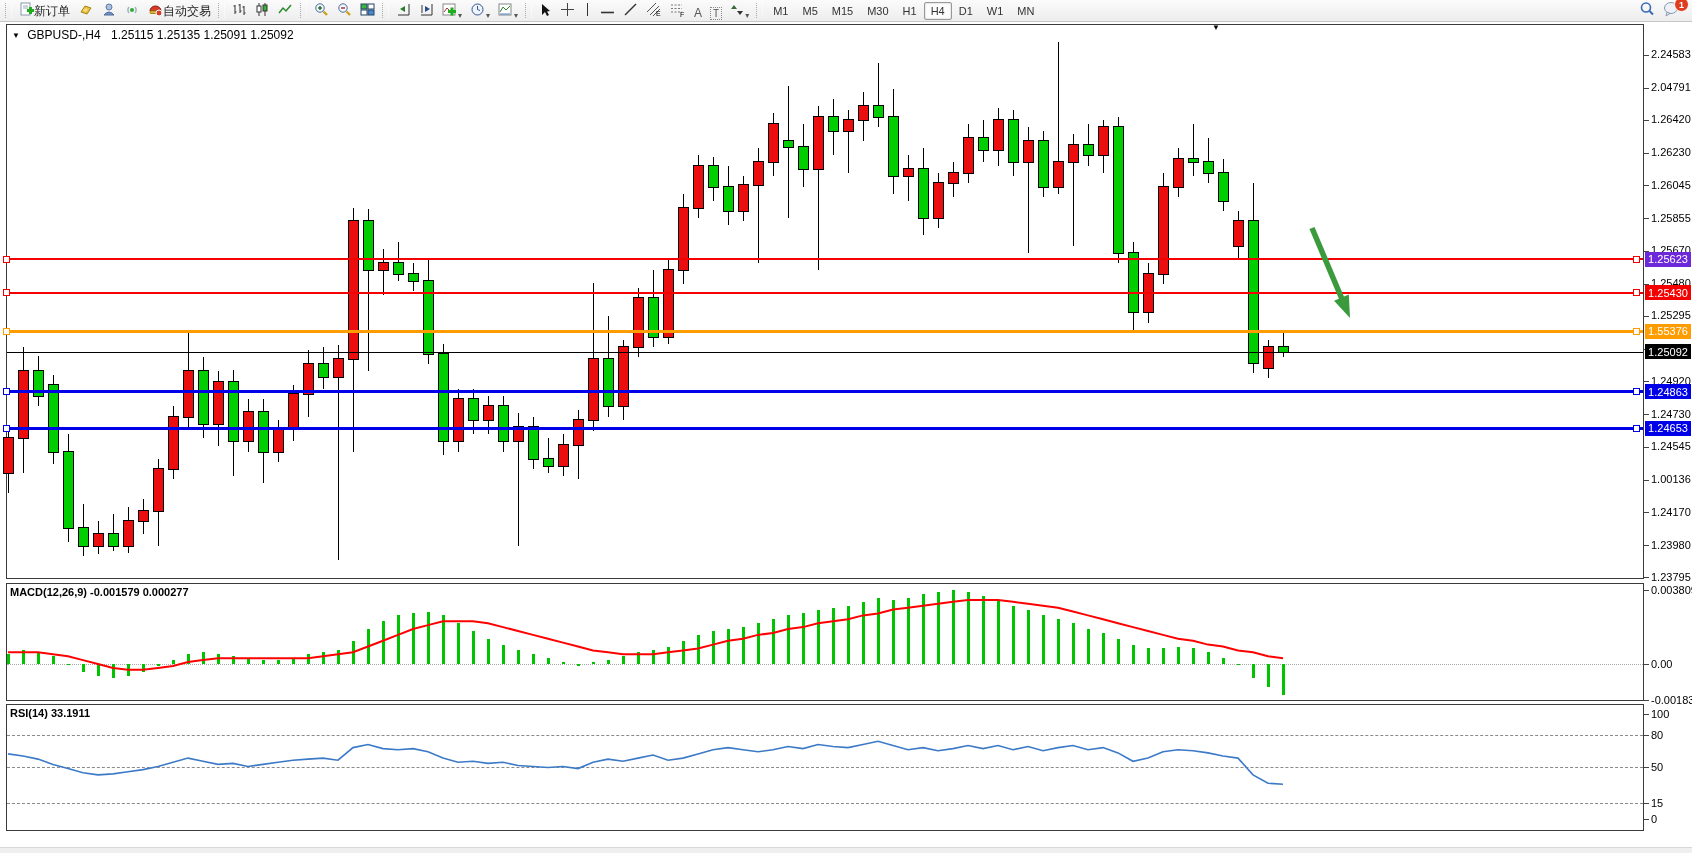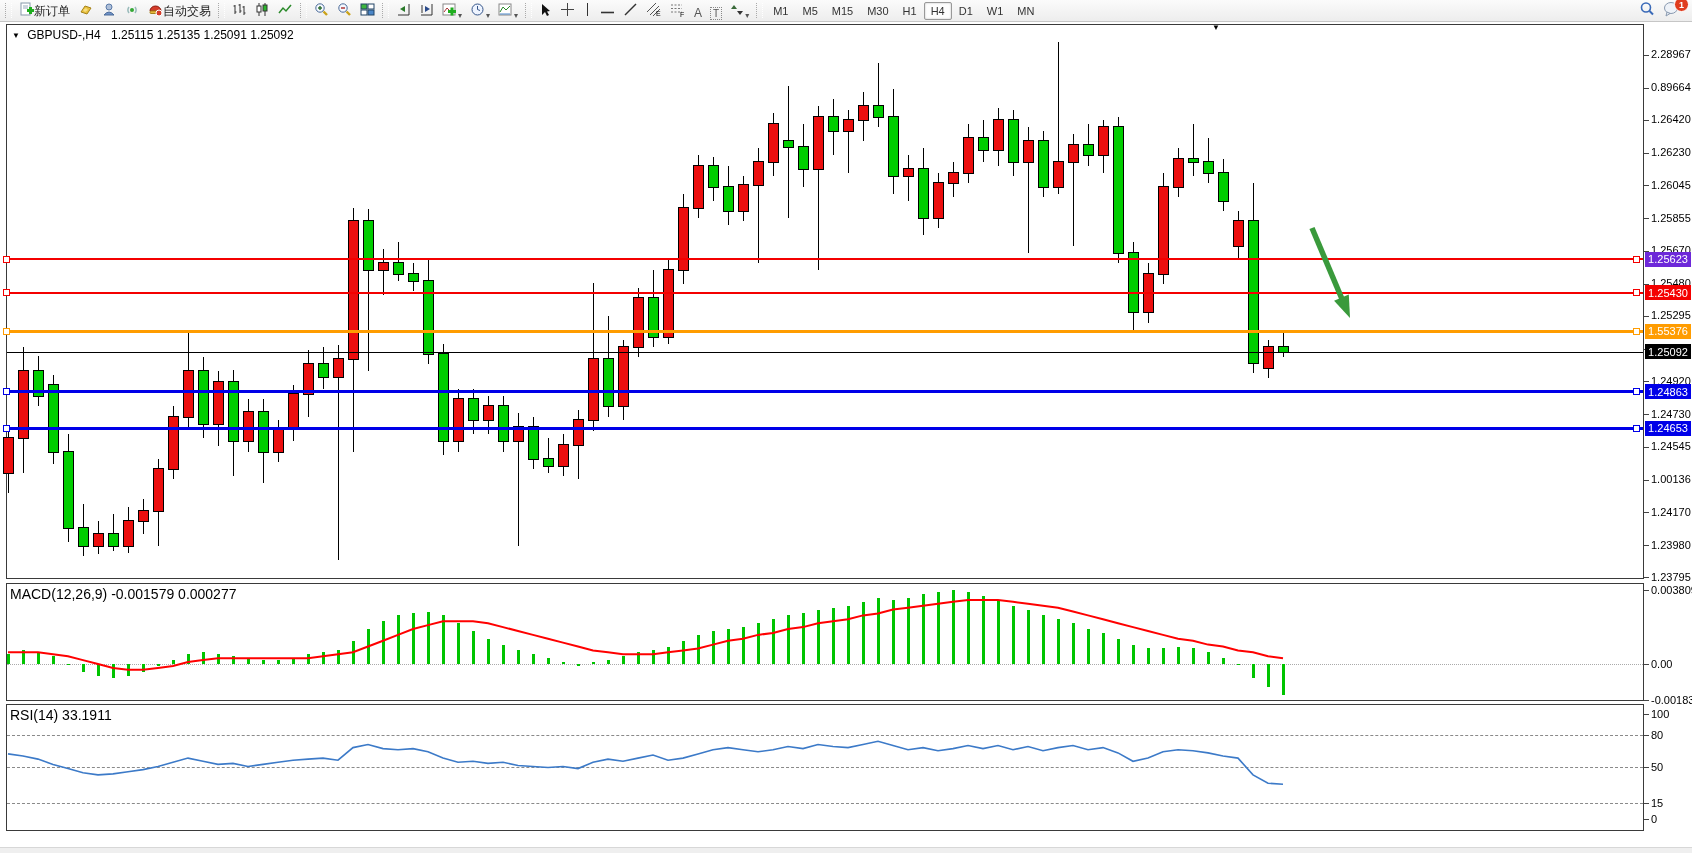--- a/index.html
+++ b/index.html
@@ -12,21 +12,21 @@
   .grip{width:5px;height:15px;margin:0 3px;border-left:1px dotted #aaa;border-right:1px dotted #fff;}
   .dd{font-size:8px;color:#555;margin-left:1px;}
   .tf{font-size:11px;color:#333;padding:2px 6px;border:1px solid transparent;border-radius:2px;}
   .tf.active{background:#fdfdfd;border:1px solid #999;box-shadow:inset 0 0 2px #bbb;}
   .spacer{flex:1;}
   .badge{position:absolute;top:-4px;right:-6px;width:13px;height:13px;background:#e03c1e;border-radius:50%;
          color:#fff;font-size:9px;font-weight:bold;display:flex;align-items:center;justify-content:center;border:1px solid #fff;}
   
   .panel{position:absolute;left:6px;width:1638px;background:#fff;border:1px solid #3a3a3a;box-sizing:border-box;}
   .hdr{position:absolute;font-size:12px;color:#000;white-space:nowrap;z-index:30;}
-  .lbl{position:absolute;font-size:14px;color:#000;white-space:nowrap;}
+  .lbl{position:absolute;font-size:11px;color:#000;white-space:nowrap;font-weight:bold;}
   .axis-lbl{position:absolute;left:1651px;font-size:11px;color:#000;white-space:nowrap;z-index:5;}
   .tickmark{position:absolute;left:1644px;width:5px;height:1px;background:#444;z-index:5;}
   .pricebox{position:absolute;left:1645px;width:46px;height:15px;font-size:11px;color:#fff;display:flex;
             align-items:center;justify-content:center;z-index:20;}
   .handle{position:absolute;width:7px;height:7px;background:#fff;box-sizing:border-box;z-index:15;}
   svg.overlay{position:absolute;left:0;top:0;pointer-events:none;z-index:12;}
   .timebar{position:absolute;left:0;top:832px;width:1692px;height:21px;background:#fff;}
   .botstrip{position:absolute;left:0;top:847px;width:1692px;height:6px;background:#efefef;border-top:1px solid #d7d7d7;}
 </style>
 </head>
@@ -319,23 +319,23 @@
     <span style="margin-left:7px;">1.25115 1.25135 1.25091 1.25092</span>
   </div>
 
   <div class="lbl" style="left:10px;top:586px;z-index:30;">MACD(12,26,9) -0.001579 0.000277</div>
   <div class="lbl" style="left:10px;top:707px;z-index:30;">RSI(14) 33.1911</div>
 
   <div style="position:absolute;left:1212px;top:23px;font-size:8px;color:#000;z-index:30;">▼</div>
 
   <div id="layers">
       <div class="tickmark" style="top: 54.5px; position: absolute;"></div>
-      <div class="axis-lbl" style="top: 48px; position: absolute;">2.28967</div>
+      <div class="axis-lbl" style="top: 48px; position: absolute;">2.24583</div>
       <div class="tickmark" style="top: 87.6227px; position: absolute;"></div>
-      <div class="axis-lbl" style="top: 81.1227px; position: absolute;">0.89664</div>
+      <div class="axis-lbl" style="top: 81.1227px; position: absolute;">2.04791</div>
       <div class="tickmark" style="top: 119.874px; position: absolute;"></div>
       <div class="axis-lbl" style="top: 113.374px; position: absolute;">1.26420</div>
       <div class="tickmark" style="top: 152.996px; position: absolute;"></div>
       <div class="axis-lbl" style="top: 146.496px; position: absolute;">1.26230</div>
       <div class="tickmark" style="top: 185.247px; position: absolute;"></div>
       <div class="axis-lbl" style="top: 178.747px; position: absolute;">1.26045</div>
       <div class="tickmark" style="top: 218.37px; position: absolute;"></div>
       <div class="axis-lbl" style="top: 211.87px; position: absolute;">1.25855</div>
       <div class="tickmark" style="top: 250.621px; position: absolute;"></div>
       <div class="axis-lbl" style="top: 244.121px; position: absolute;">1.25670</div>

